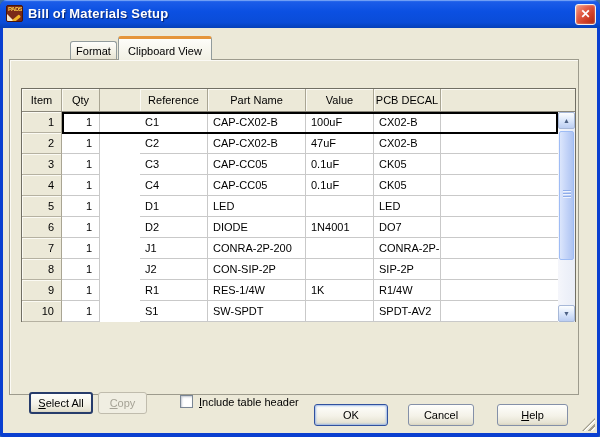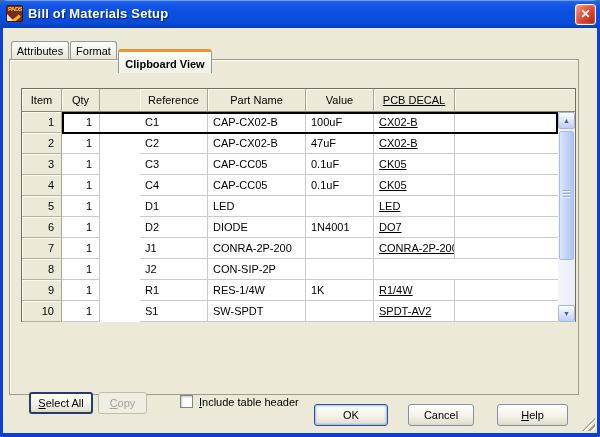--- a/index.html
+++ b/index.html
@@ -25,23 +25,23 @@
     background:linear-gradient(135deg,#f0a088 0%,#e4614a 35%,#cc3a22 70%,#a82812 100%);
     color:#fff; font-size:12px; font-weight:bold; text-align:center; line-height:19px;
     box-shadow:inset 0 0 2px rgba(255,255,255,0.6); cursor:default; }
   
   .client { position:absolute; left:3px; right:3px; top:28px; bottom:4px; background:#ece9d8; }
   
   .tab { position:absolute; border:1px solid #919b9c; border-bottom:none;
     border-radius:3px 3px 0 0; font-size:11px; color:#000; text-align:center;
     background:linear-gradient(180deg,#fefefb 0%,#f1efe2 60%,#e4e1d0 100%); }
   .tab.inactive { top:13px; height:19px; line-height:18px; }
-  .tab.active { top:21px; height:24px; line-height:24px; z-index:3;
+  .tab.active { top:8px; height:24px; line-height:24px; z-index:3;
     background:linear-gradient(180deg,#fdfdf9 0%,#f2f0e4 100%);
-    border-top:3px solid #e5953a;font-weight:bold; }
+    border-top:3px solid #e5953a; }
   #tab-attributes { left:8px;  width:58px; }
   #tab-format     { left:67px; width:47px; }
   #tab-clipboard  { left:115px; width:94px; }
   
   .panel { position:absolute; left:6px; top:31px; width:570px; height:336px;
     background:#ece9d8; border:1px solid #9d9b8d;
     box-shadow:inset 1px 1px 0 #fbfaf5; z-index:2; }
   
   .grid { position:absolute; left:11px; top:28px; width:555px; height:234px;
     border:1px solid #716f64; background:#701a75; }
@@ -51,21 +51,21 @@
   .hcell { height:100%; border-right:1px solid #a9a593; box-shadow:inset 1px 1px 0 #fbfaf3;
     font-size:11px; color:#000; text-align:center; line-height:22px; overflow:hidden; white-space:nowrap; }
   .rows { position:absolute; left:0; top:23px; width:calc(100% - 17px); height:210px; }
   .grid-row { display:flex; height:21px; background:#fff; }
   .cell { height:100%; font-size:11px; line-height:20px; border-right:1px solid #c9c9c9;
     border-bottom:1px solid #c9c9c9; overflow:hidden; white-space:nowrap; padding:0 5px; }
   .cell.c0 { background:#ece9d8; border-right:1px solid #a9a593; border-bottom:1px solid #b5b1a1;
     text-align:right; padding-right:7px; box-shadow:inset 1px 1px 0 #fbfaf3; }
   .cell.c1 { text-align:right; padding-right:7px; }
   .c0 { width:40px; } .c1 { width:38px; } .c2 { width:68px;margin-left:40px; } .c3 { width:98px; }
-  .c4 { width:68px; } .c5 { width:81px;text-decoration:underline; } .cfill { flex:1; border-right:none; }
+  .c4 { width:68px; } .c5 { width:67px; } .cfill { flex:1; border-right:none; }
   .sel-outline { position:absolute; left:40px; top:23px; width:496px; height:22px;
     border:2px solid #000; pointer-events:none; z-index:2; }
   
   .vscroll { position:absolute; right:0; top:23px; width:17px; height:210px;
     background:linear-gradient(90deg,#f5f6fb 0%,#eef1f9 50%,#e9edf7 100%); }
   .sb-btn { position:absolute; left:0; width:17px; height:17px; border:1px solid #a7b8d8;
     border-radius:2px; background:linear-gradient(180deg,#fdfefe 0%,#dbe7fb 50%,#bccef2 100%);
     color:#4d6185; font-size:7px; text-align:center; line-height:15px; }
   .sb-up { top:0; } .sb-down { bottom:0; }
   .sb-thumb { position:absolute; left:1px; top:19px; width:15px; height:129px; border-radius:2px;
@@ -107,21 +107,20 @@
       <span class="pen"></span>
     </div>
     <div class="title-text">Bill of Materials Setup</div>
     <div class="close-btn">
       <span>✕</span>
     </div>
   </div>
 
   <div class="client">
 
-    <div class="tab inactive" id="tab-attributes">Attributes</div>
     <div class="tab inactive" id="tab-format">Format</div>
     <div class="tab active" id="tab-clipboard">Clipboard View</div>
 
     <div class="panel">
 
       <div class="grid">
         <div class="grid-inner">
           <div class="grid-header">
             <div class="hcell c0">Item</div>
             <div class="hcell c1">Qty</div>
@@ -195,20 +194,21 @@
                 <div class="cell c4"></div>
                 <div class="cell c5">CONRA-2P-200</div>
                 <div class="cell cfill"></div>
               </div>
               <div class="grid-row">
                 <div class="cell c0">8</div>
                 <div class="cell c1">1</div>
                 <div class="cell c2">J2</div>
                 <div class="cell c3">CON-SIP-2P</div>
                 <div class="cell c4"></div>
+                <div class="cell c5">SIP-2P</div>
                 <div class="cell cfill"></div>
               </div>
               <div class="grid-row">
                 <div class="cell c0">9</div>
                 <div class="cell c1">1</div>
                 <div class="cell c2">R1</div>
                 <div class="cell c3">RES-1/4W</div>
                 <div class="cell c4">1K</div>
                 <div class="cell c5">R1/4W</div>
                 <div class="cell cfill"></div>

